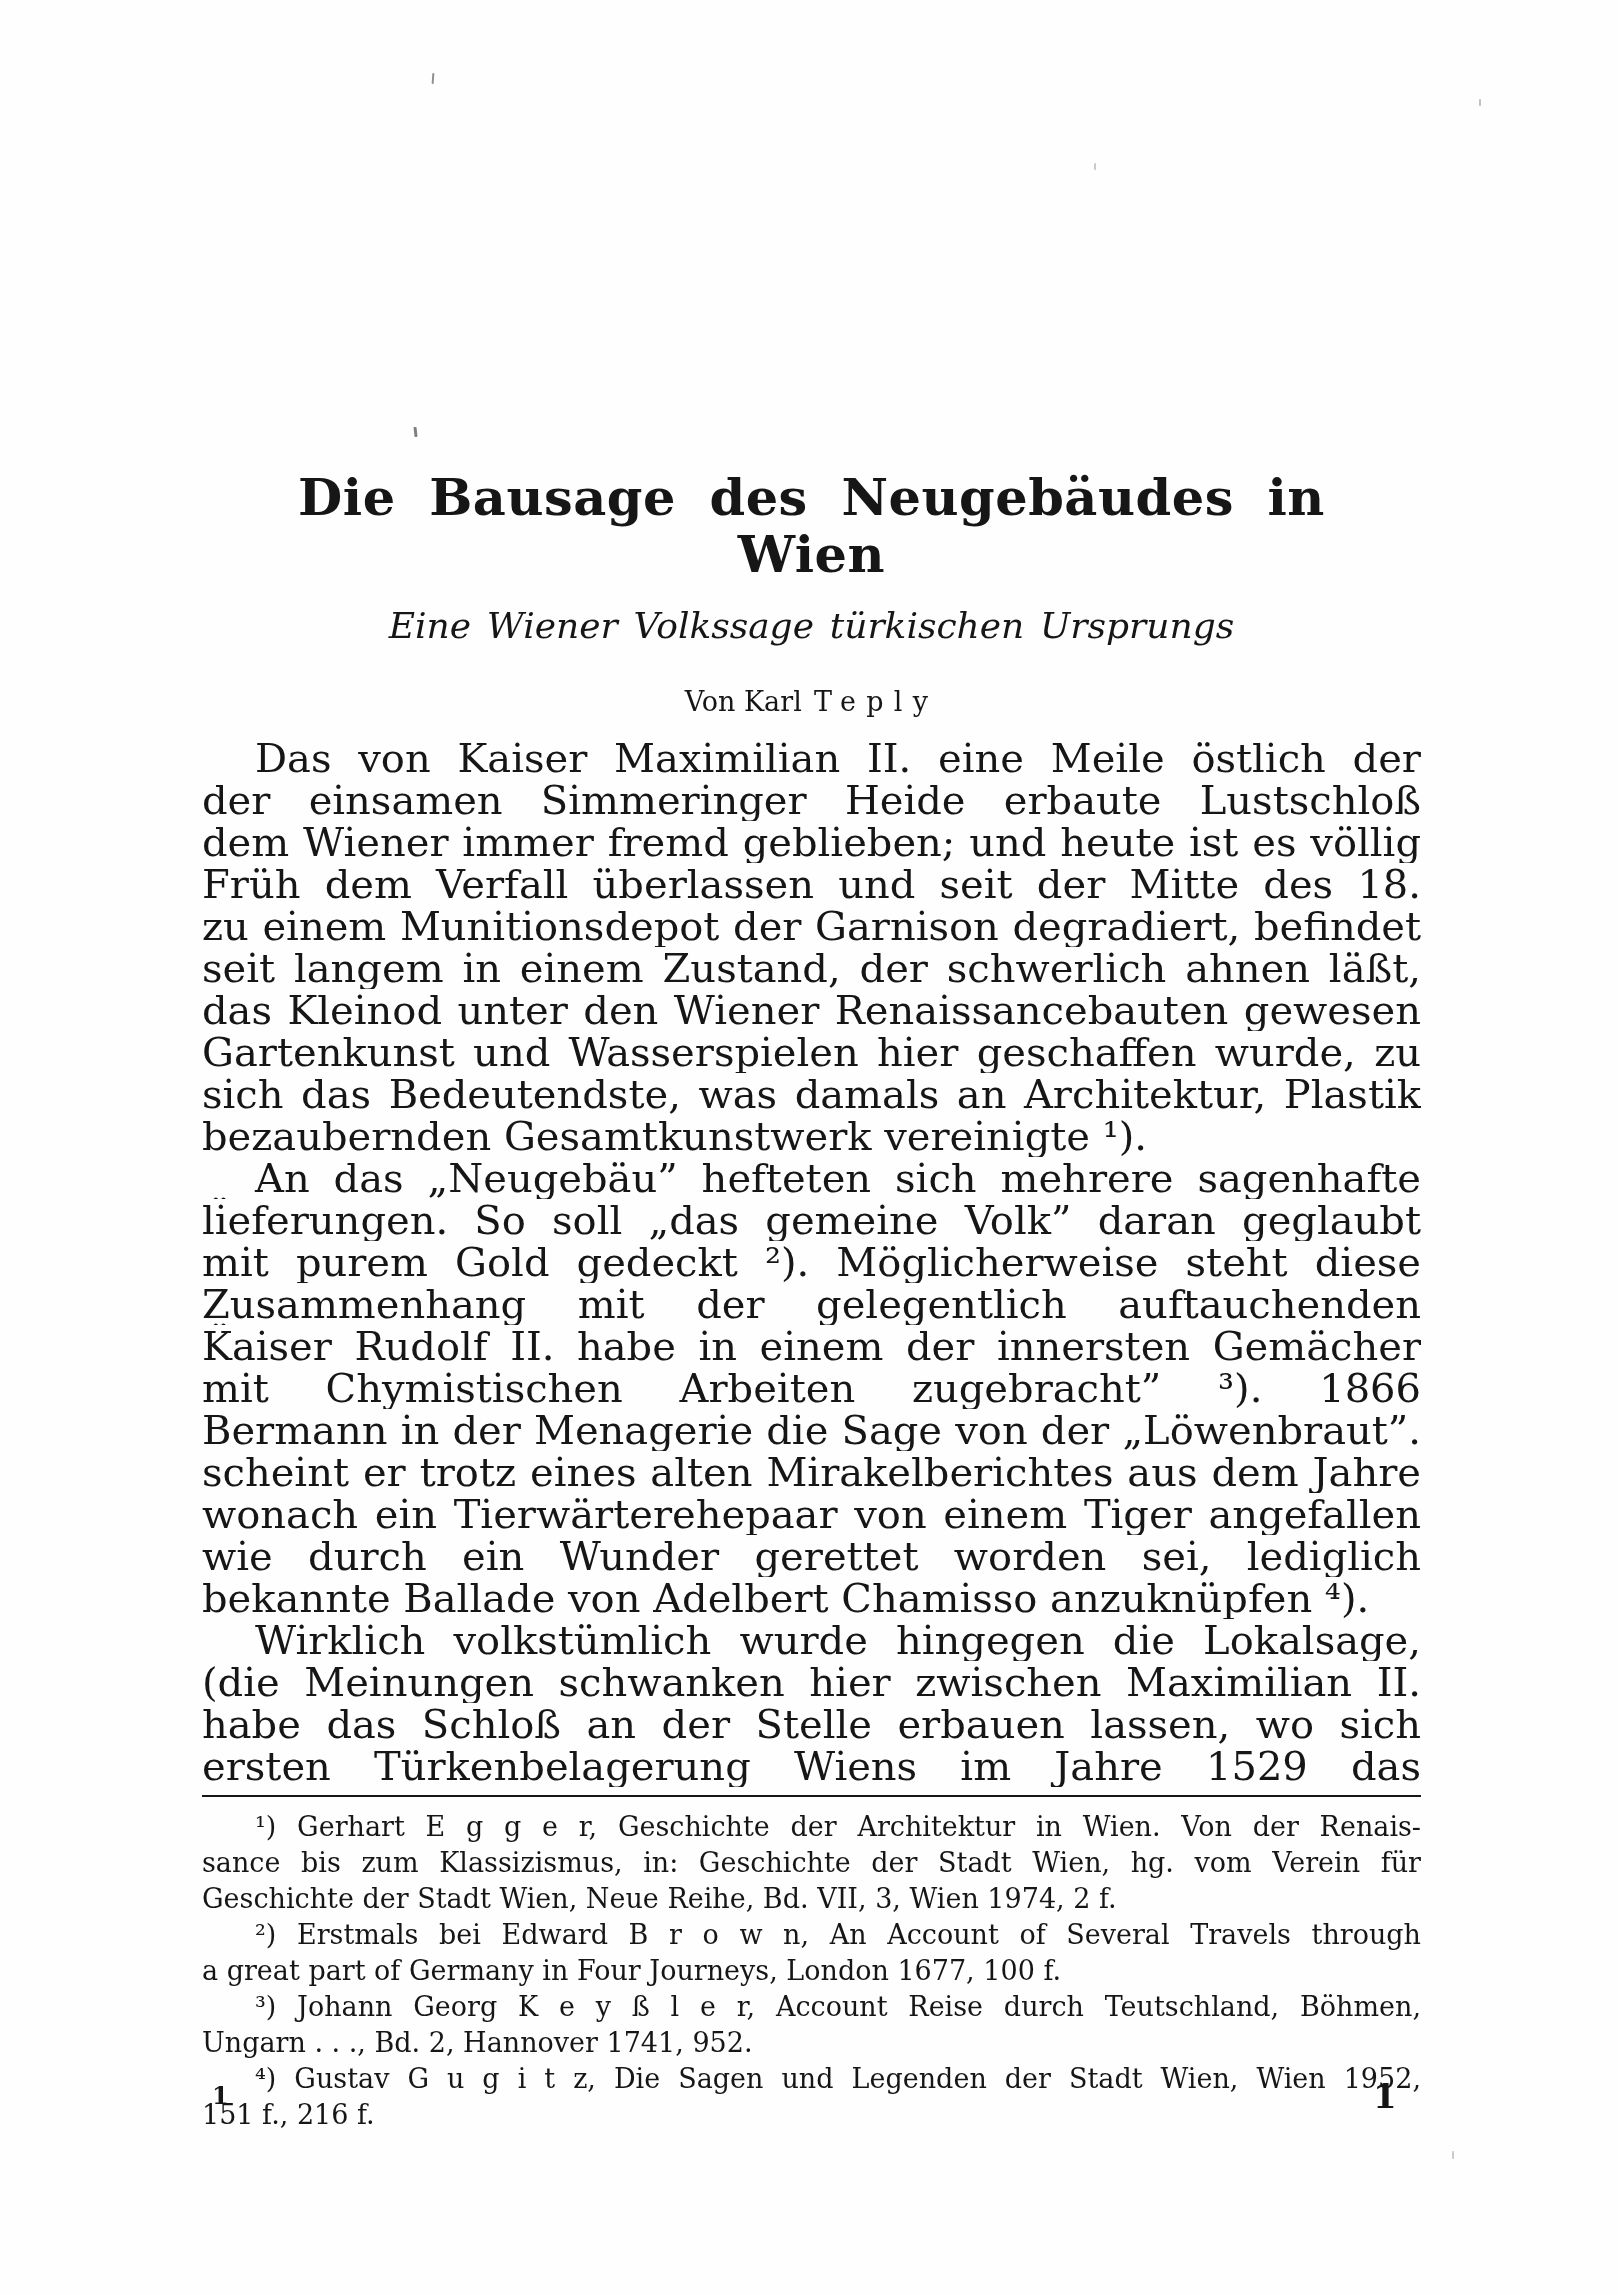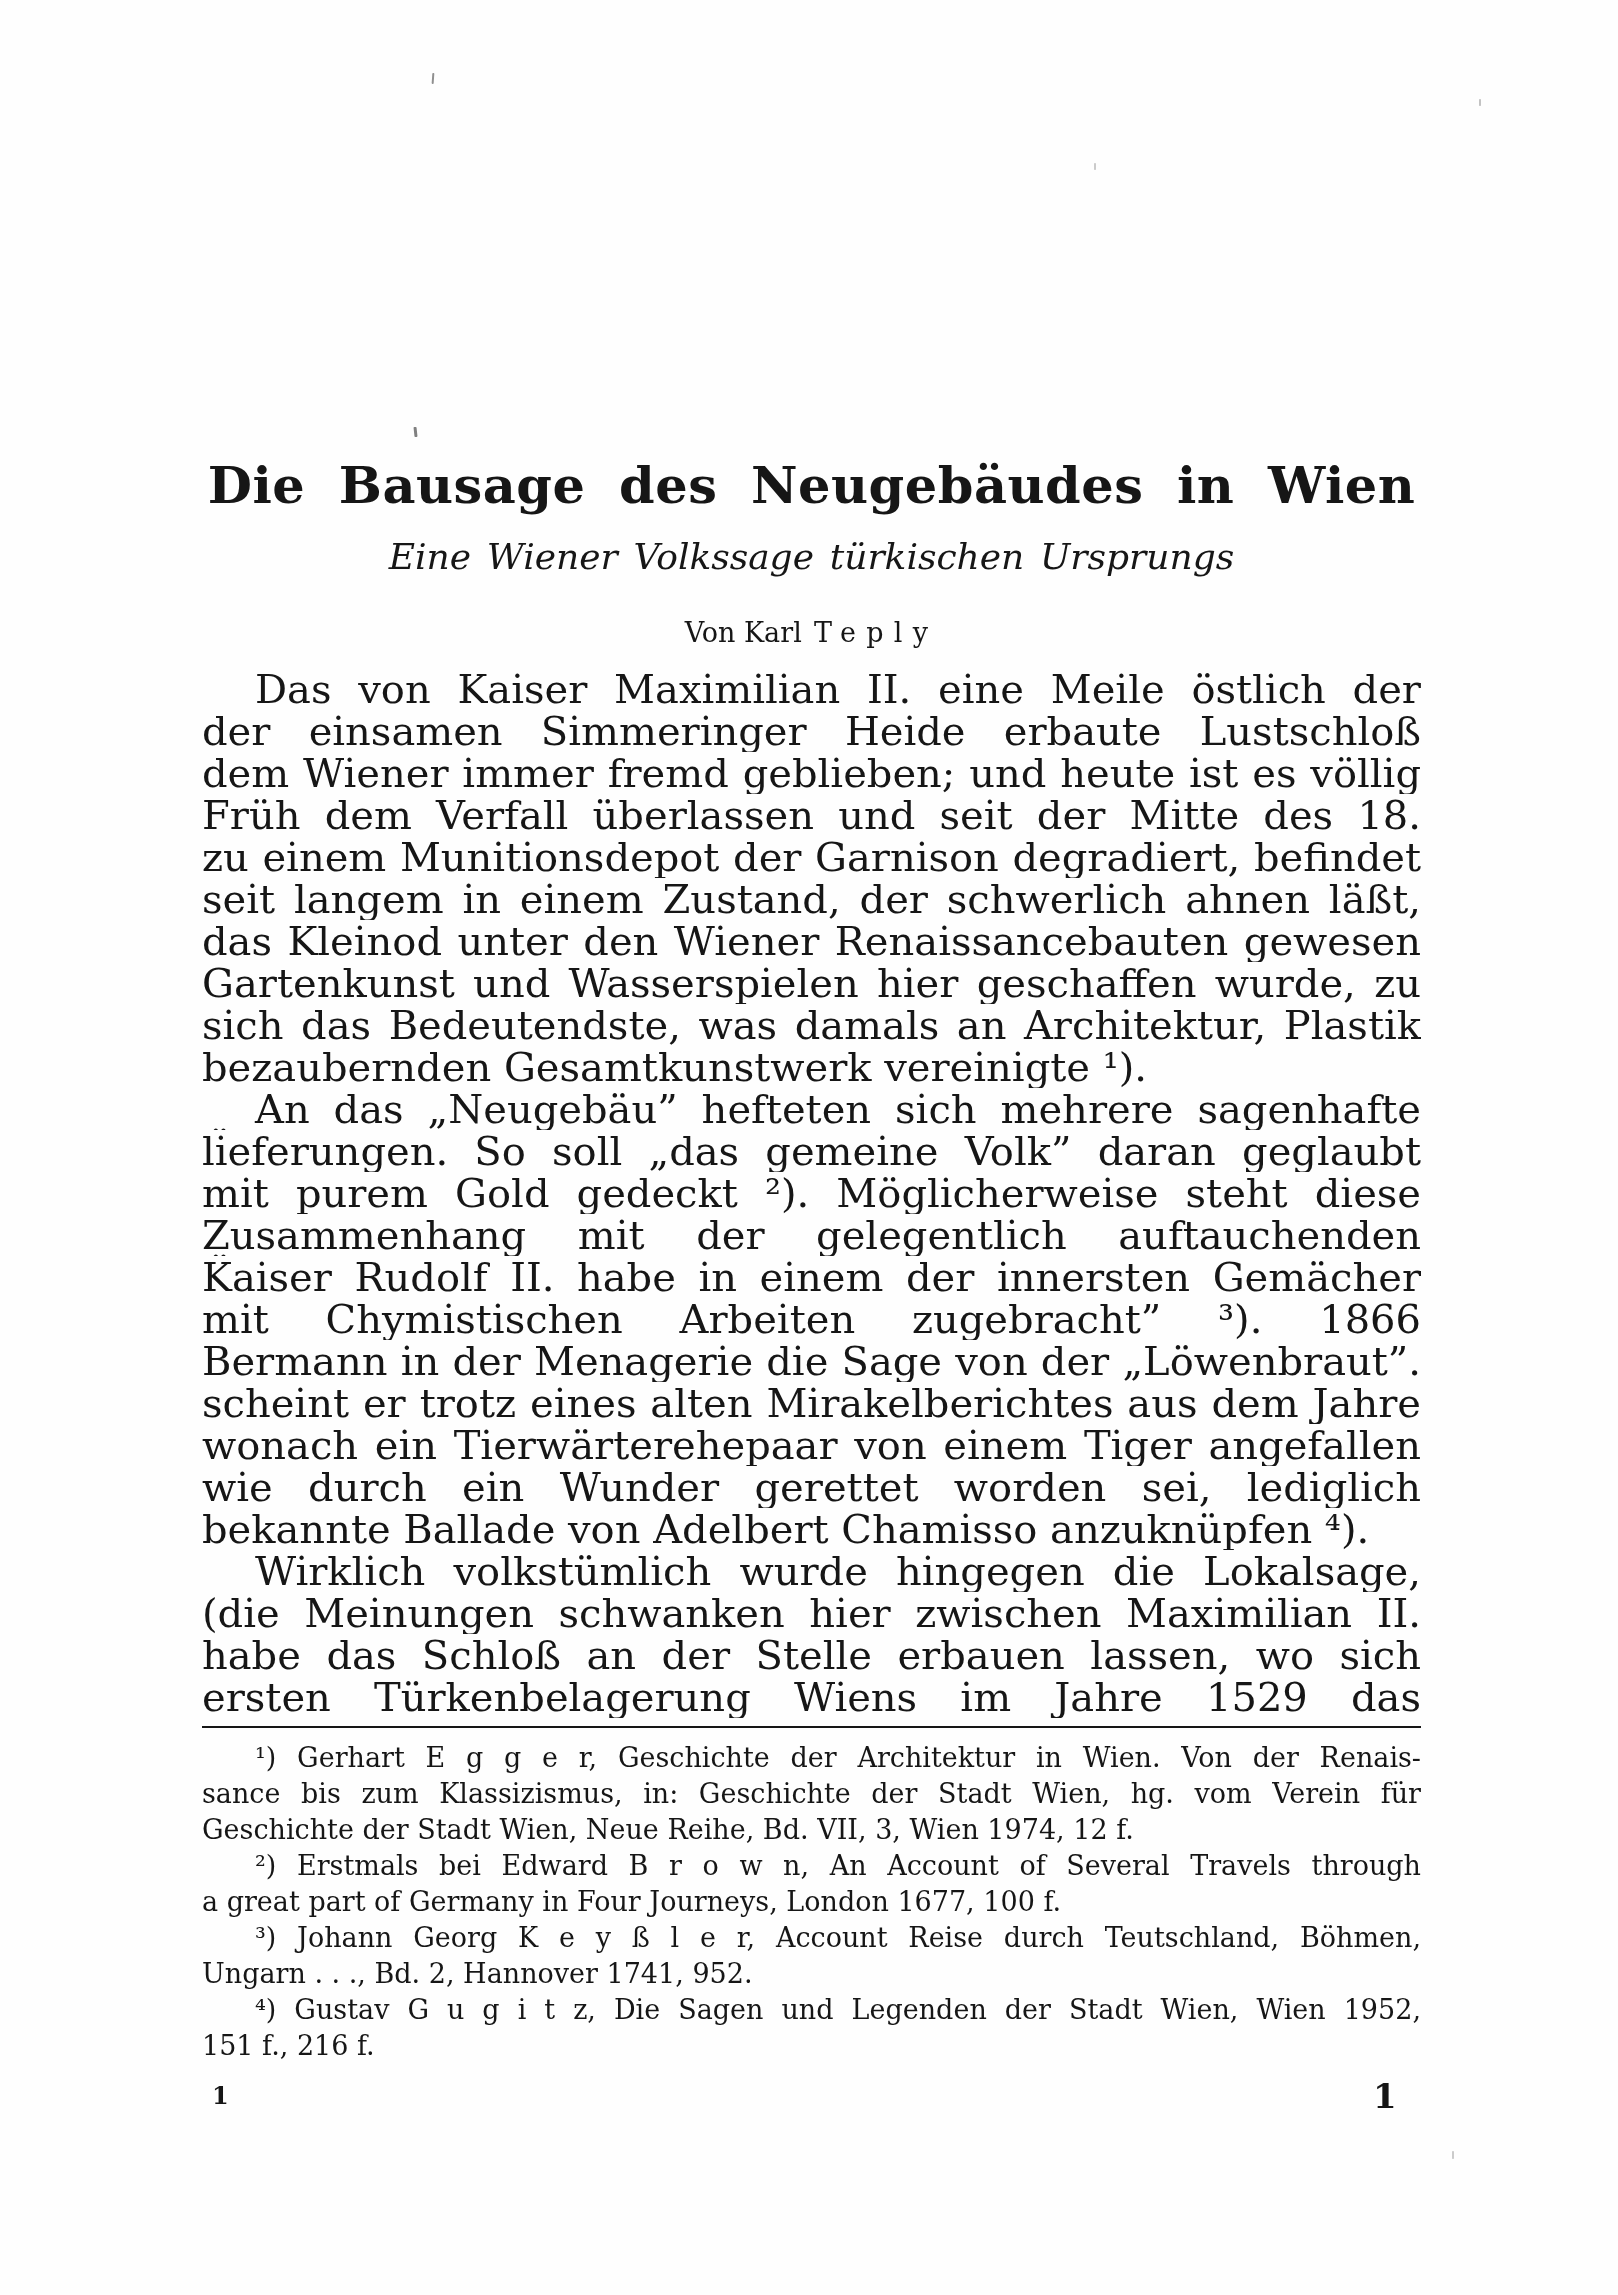--- a/index.html
+++ b/index.html
@@ -10,21 +10,21 @@
     overflow:hidden;
     font-family:"DejaVu Serif","Liberation Serif",serif;
     color:#161616;
   }
   .textblock{
     position:absolute;
     left:202px;top:453px;
     width:1219px;
   }
   .title{
-    margin:4px;
+    margin:16px;
     font-size:51px;
     font-weight:700;
     line-height:57px;
     text-align:center;
     word-spacing:0.30em;
     letter-spacing:0.01em;
   }
   .subtitle{
     margin:22.7px 0 0 0;
     font-size:36px;
@@ -141,21 +141,21 @@
           <div class="bodyline">ersten Türkenbelagerung Wiens im Jahre 1529 das Prunkzelt Sultan</div>
         </div>
       </div>
 
     <div class="fnrule"></div>
 
     <div>
         <div class="para">
           <div class="fnline indent">¹) Gerhart E g g e r, Geschichte der Architektur in Wien. Von der Renais-</div>
           <div class="fnline">sance bis zum Klassizismus, in: Geschichte der Stadt Wien, hg. vom Verein für</div>
-          <div class="fnline lastline">Geschichte der Stadt Wien, Neue Reihe, Bd. VII, 3, Wien 1974, 12 f.</div>
+          <div class="fnline lastline">Geschichte der Stadt Wien, Neue Reihe, Bd. VII, 3, Wien 1974, 2 f.</div>
         </div>
         <div class="para">
           <div class="fnline indent">²) Erstmals bei Edward B r o w n, An Account of Several Travels through</div>
           <div class="fnline lastline">a great part of Germany in Four Journeys, London 1677, 100 f.</div>
         </div>
         <div class="para">
           <div class="fnline indent">³) Johann Georg K e y ß l e r, Account Reise durch Teutschland, Böhmen,</div>
           <div class="fnline lastline">Ungarn . . ., Bd. 2, Hannover 1741, 952.</div>
         </div>
         <div class="para">

